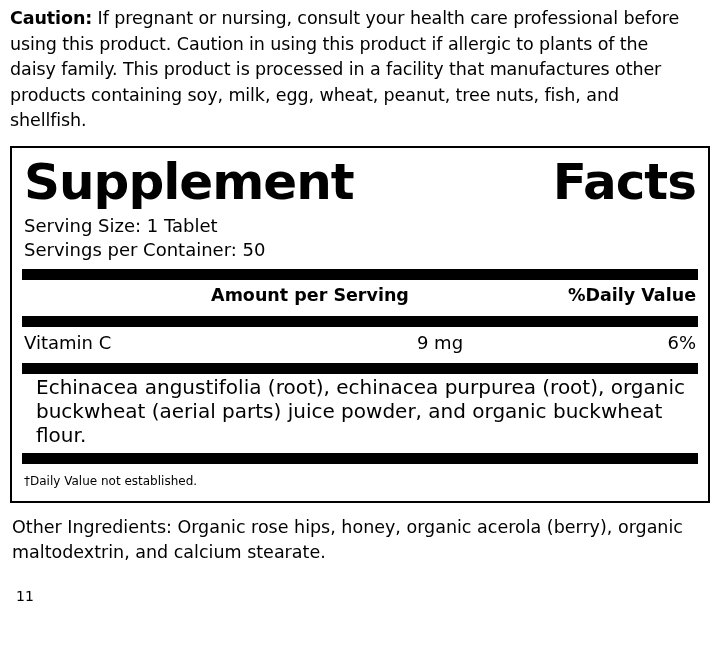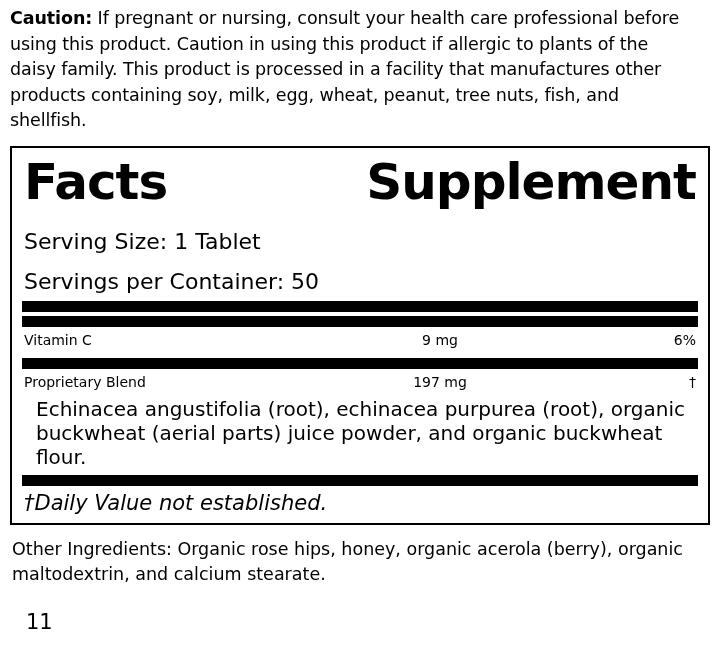--- a/index.html
+++ b/index.html
@@ -44,24 +44,23 @@
   .sf-title {
     font-size: 50px;
     font-weight: bold;
     line-height: 56px;
     letter-spacing: -1px;
     display: flex;
     justify-content: space-between;
     padding: 2px 2px 4px 2px;
   }
   .sf-serving {
-    font-size: 22px;
+    font-size: 18px;
     line-height: 24px;
     padding-left: 2px;
-    margin-top: 16px;
   }
 
   .rule-thick {
     height: 11px;
     background: #000;
     margin: 7px 0 0 0;
   }
   .rule-thick-2 {
     height: 11px;
     background: #000;
@@ -79,21 +78,21 @@
     text-align: center;
     padding-left: 60px;
   }
   .hdr-dv {
     width: 160px;
     text-align: right;
   }
 
   .nut-row {
     display: flex;
-    font-size: 14px;
+    font-size: 18px;
     padding: 5px 2px 6px 2px;
     align-items: center;
   }
   .nut-name {
     width: 260px;
   }
   .nut-amount {
     flex: 1;
     text-align: center;
     padding-left: 20px;
@@ -103,74 +102,72 @@
     text-align: right;
   }
 
   .blend-desc {
     font-size: 20px;
     line-height: 24px;
     padding: 1px 2px 2px 14px;
   }
 
   .footnote {
-    font-size: 21px;
+    font-size: 12px;
     line-height: 24px;
     padding: 5px 2px 0 2px;
-    font-style: italic;
   }
 
   
   .other {
     font-size: 17.5px;
     line-height: 25.5px;
     margin: 12px 0 8px 2px;
     width: 690px;
   }
 
   .page-num {
-    font-size: 21px;
-    margin: 22px 0 0 16px;
+    font-size: 14px;
+    margin: 22px 0 0 6px;
   }
 </style>
 </head>
 <body>
 
 <div class="page">
 
   <p class="caution"><b>Caution:</b><span> If pregnant or nursing, consult your health care professional before using this product. Caution in using this product if allergic to plants of the daisy family. This product is processed in a facility that manufactures other products containing soy, milk, egg, wheat, peanut, tree nuts, fish, and shellfish.</span></p>
 
   <div class="sf-panel">
 
     <div class="sf-title">
+      <span>Supplement</span>
       <span>Facts</span>
-      <span>Supplement</span>
     </div>
 
     <div class="sf-serving">Serving Size: 1 Tablet</div>
     <div class="sf-serving">Servings per Container: 50</div>
 
     <div class="rule-thick"></div>
 
+    <div class="hdr-row">
+      <div class="hdr-amount">Amount per Serving</div>
+      <div class="hdr-dv">%Daily Value</div>
+    </div>
 
     <div class="rule-thick-2"></div>
 
     <div class="nut-row">
       <div class="nut-name">Vitamin C</div>
       <div class="nut-amount">9 mg</div>
       <div class="nut-dv">6%</div>
     </div>
 
     <div class="rule-thick-2"></div>
 
-    <div class="nut-row">
-      <div class="nut-name">Proprietary Blend</div>
-      <div class="nut-amount">197 mg</div>
-      <div class="nut-dv">†</div>
-    </div>
 
     <div class="blend-desc">Echinacea angustifolia (root), echinacea purpurea (root), organic buckwheat (aerial parts) juice powder, and organic buckwheat flour.</div>
 
     <div class="rule-thick-2"></div>
 
     <div class="footnote">†Daily Value not established.</div>
 
   </div>
 
   <p class="other">Other Ingredients: Organic rose hips, honey, organic acerola (berry), organic maltodextrin, and calcium stearate.</p>

